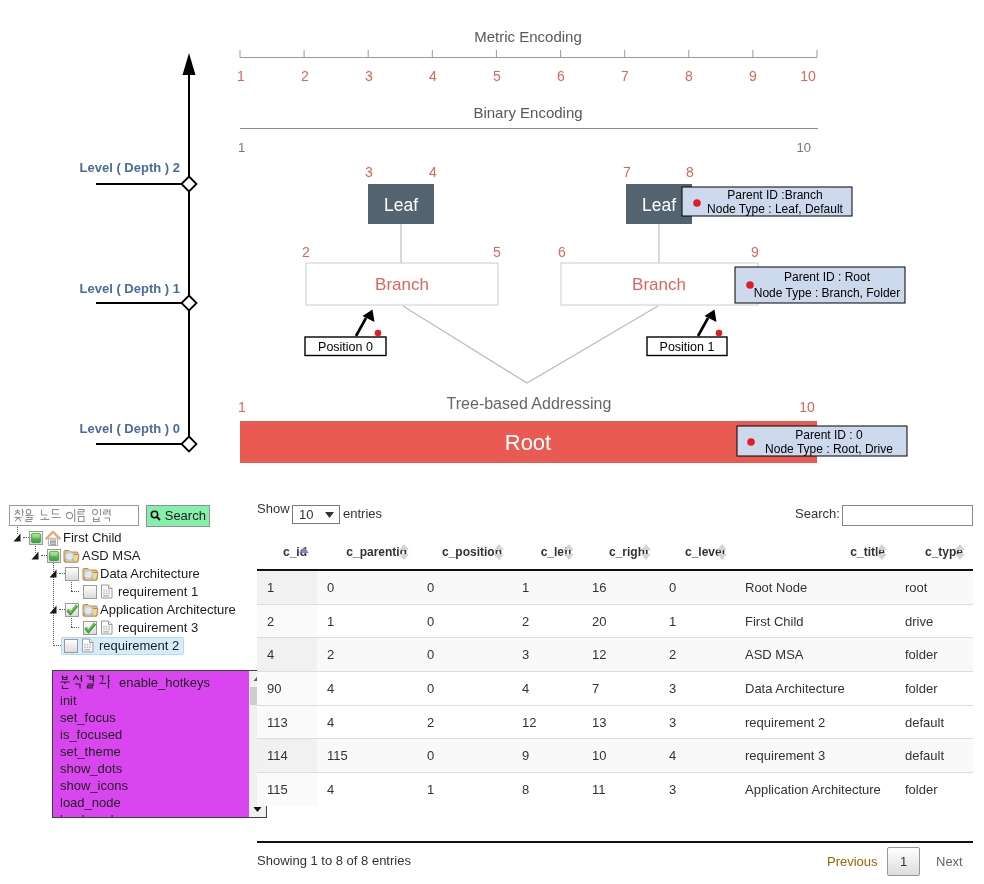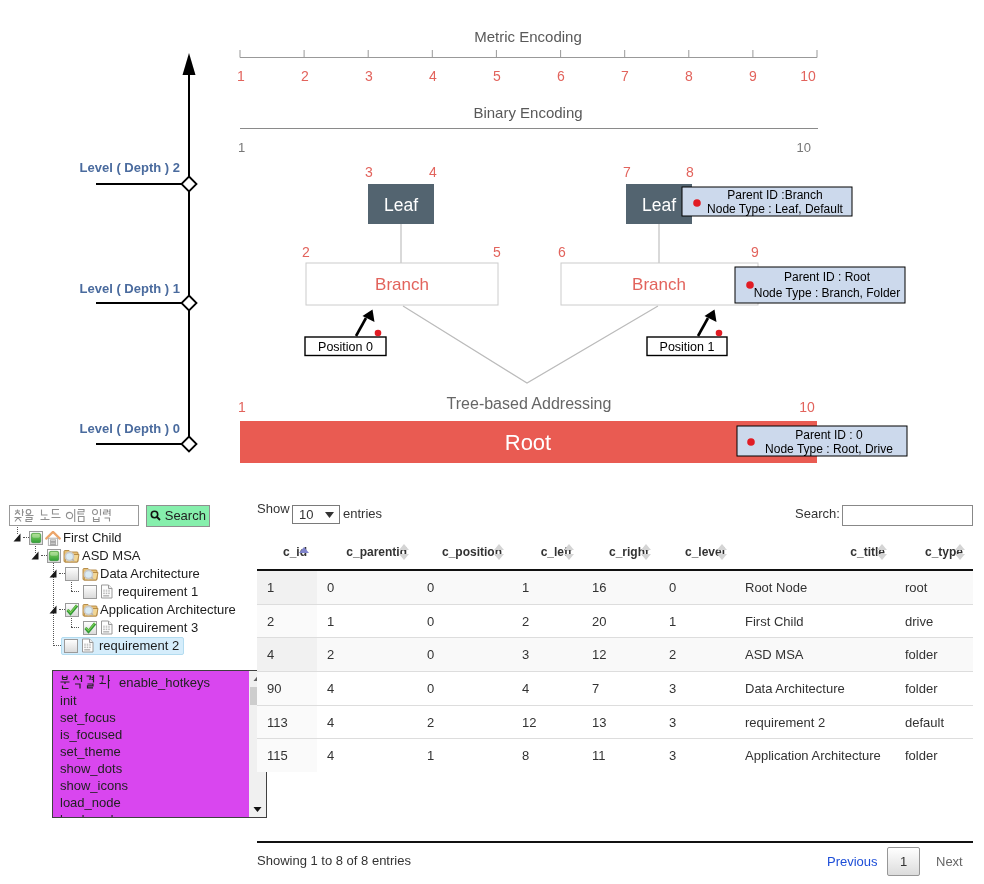--- a/index.html
+++ b/index.html
@@ -442,32 +442,42 @@
       <tr class="even">
             <td class="s">113</td>
             <td>4</td>
             <td>2</td>
             <td>12</td>
             <td>13</td>
             <td>3</td>
             <td>requirement 2</td>
             <td>default</td>
           </tr>
+      <tr class="odd">
+            <td class="s">114</td>
+            <td>115</td>
+            <td>0</td>
+            <td>9</td>
+            <td>10</td>
+            <td>4</td>
+            <td>requirement 3</td>
+            <td>default</td>
+          </tr>
       <tr class="even">
             <td class="s">115</td>
             <td>4</td>
             <td>1</td>
             <td>8</td>
             <td>11</td>
             <td>3</td>
             <td>Application Architecture</td>
             <td>folder</td>
           </tr>
     </tbody>
   </table>
   <div class="abs" style="left:0;top:345.6px;width:716px;border-top:2px solid #111;"></div>
   <div class="abs" style="left:0;top:358px;">Showing 1 to 8 of 8 entries</div>
-  <div class="abs" style="left:570px;top:359px;color:#1d4ed8;">Previous</div>
+  <div class="abs" style="left:570px;top:359px;color:#a16207;">Previous</div>
   <div class="abs" style="left:630px;top:351.5px;width:31px;height:27px;border:1px solid #979797;border-radius:2px;background:linear-gradient(#fff,#dcdcdc);text-align:center;line-height:27px;">1</div>
   <div class="abs" style="left:679px;top:359px;color:#666;">Next</div>
 </div>
 
 </div>
 
 </body></html>

